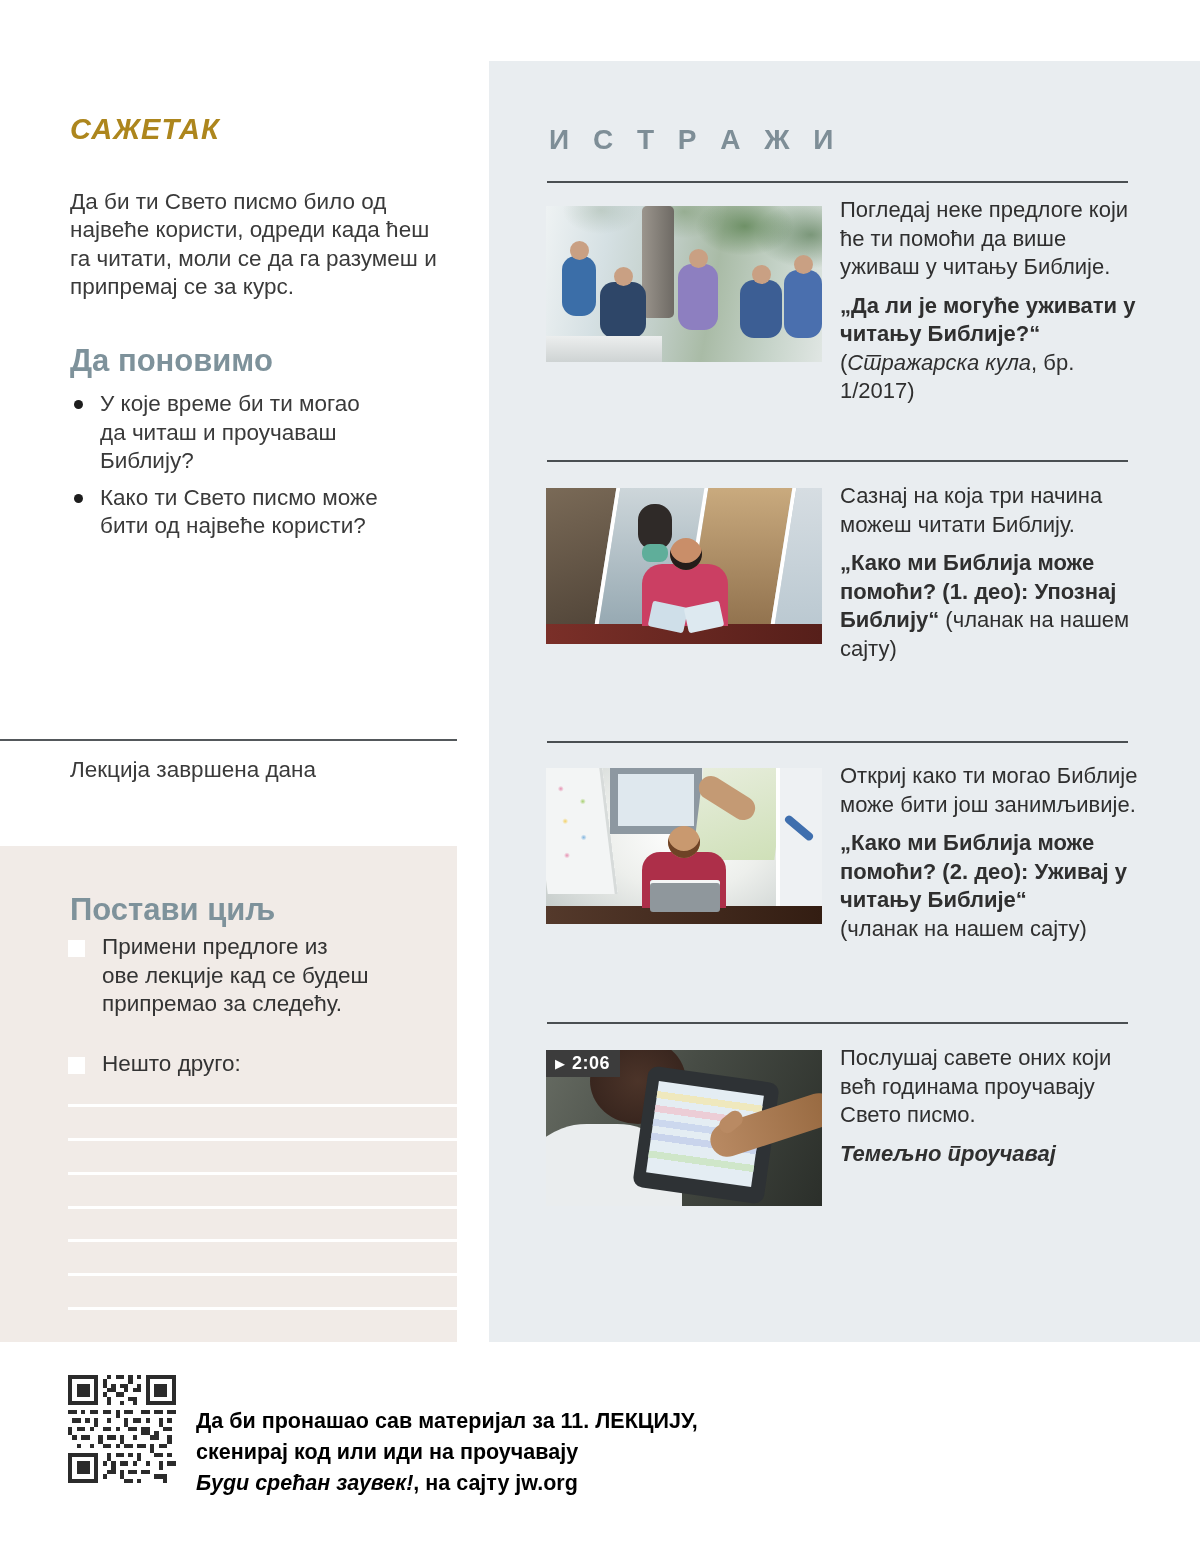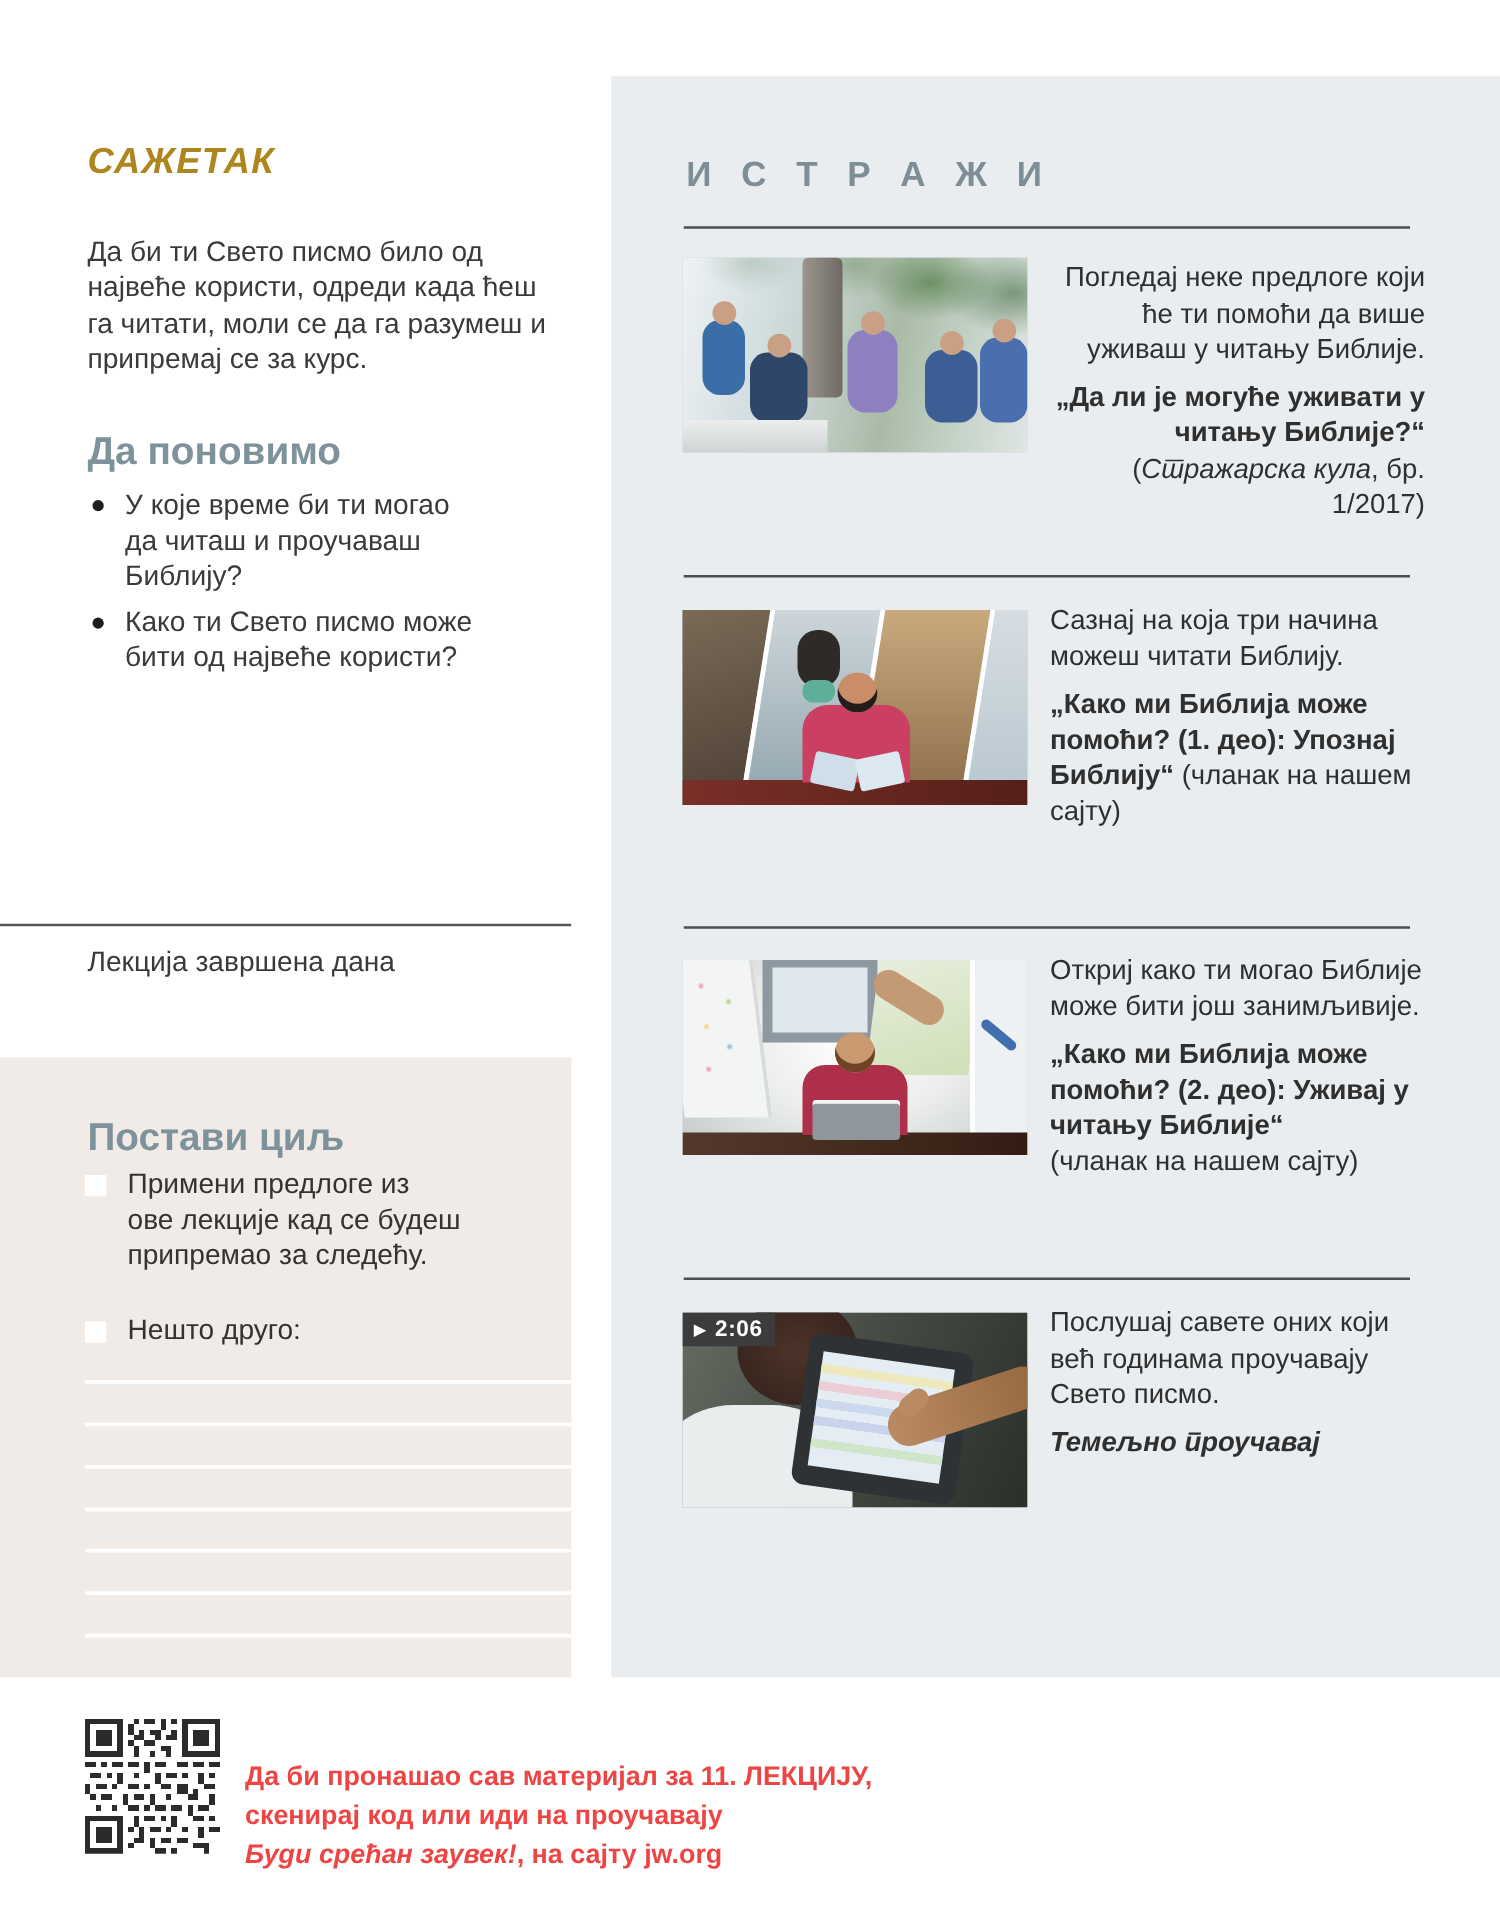--- a/index.html
+++ b/index.html
@@ -109,25 +109,25 @@
       transparent 59px 70px,#cfe6c9 70px 77px,transparent 77px 100%);}
   .th4-arm{right:-16px;top:58px;width:130px;height:34px;border-radius:17px;background:linear-gradient(90deg,#b98a63,#96683f);transform:rotate(-18deg);}
   .th4-finger{left:172px;top:64px;width:26px;height:16px;border-radius:8px;background:#b98a63;transform:rotate(-40deg);}
   .badge{left:0;top:0;height:27px;min-width:74px;background:#3c3c3c;color:#fff;display:flex;align-items:center;padding:0 10px 0 9px;gap:7px;box-sizing:border-box;}
   .badge .play{font-size:13px;line-height:1;}
   .badge .dur{font-size:18px;font-weight:700;letter-spacing:.5px;text-align:center;}
 
   
   .y-rule1{top:181px;} .y-rule2{top:460px;} .y-rule3{top:741px;} .y-rule4{top:1022px;}
   .y-img1{top:206px;} .y-img2{top:488px;} .y-img3{top:768px;} .y-img4{top:1050px;}
-  .y-txt1{top:208px;text-align:right;} .y-txt2{top:482px;} .y-txt3{top:762px;} .y-txt4{top:1044px;}
+  .y-txt1{top:196px;} .y-txt2{top:482px;} .y-txt3{top:762px;} .y-txt4{top:1044px;}
 
   
   .qr{left:68px;top:1375px;width:108px;height:108px;}
-  .footer-text{left:196px;top:1406px;width:560px;font-size:21.5px;line-height:31px;font-weight:700;color:#ef4444;}
+  .footer-text{left:196px;top:1406px;width:560px;font-size:21.5px;line-height:31px;font-weight:700;color:#000000;}
   .footer-text .it{font-style:italic;}
 </style>
 </head>
 <body>
 
 <div class="abs goal-box"></div>
 <div class="abs explore-panel"></div>
 
 <h1 class="abs t-sazetak">САЖЕТАК</h1>
 <p class="abs p-summary">Да би ти Свето писмо било од највеће користи, одреди када ћеш га читати, моли се да га разумеш и припремај се за курс.</p>

